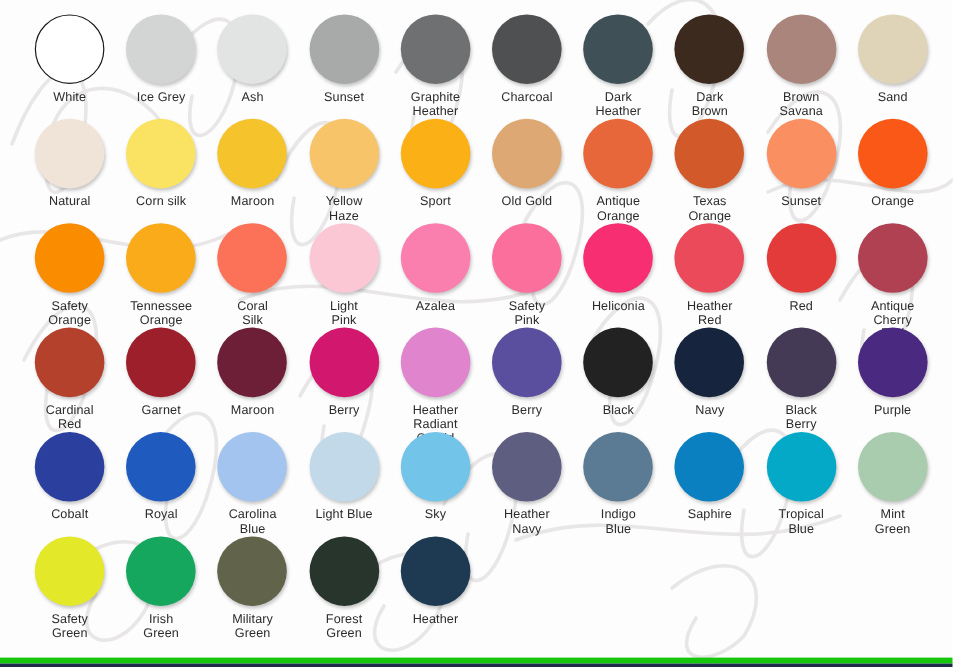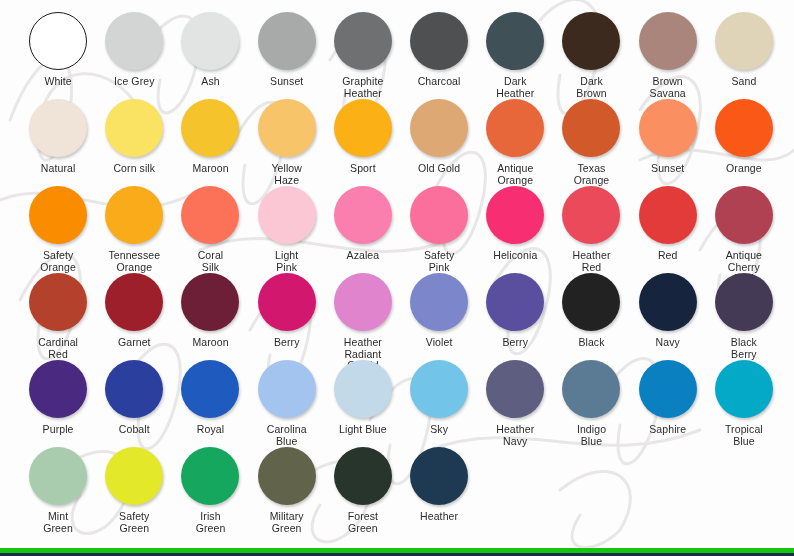--- a/index.html
+++ b/index.html
@@ -282,24 +282,20 @@
         <div class="swatch-dot" style="background: rgb(210, 23, 111);"></div>
         <div class="swatch-label">Berry</div>
       </div>
       <div class="swatch-cell">
         <div class="swatch-dot" style="background: rgb(224, 132, 205);"></div>
         <div class="swatch-label">Heather
 Radiant
 Orchid</div>
       </div>
       <div class="swatch-cell">
-        <div class="swatch-dot" style="background: rgb(123, 134, 203);"></div>
-        <div class="swatch-label">Violet</div>
-      </div>
-      <div class="swatch-cell">
         <div class="swatch-dot" style="background: rgb(90, 79, 158);"></div>
         <div class="swatch-label">Berry</div>
       </div>
       <div class="swatch-cell">
         <div class="swatch-dot" style="background: rgb(34, 34, 34);"></div>
         <div class="swatch-label">Black</div>
       </div>
       <div class="swatch-cell">
         <div class="swatch-dot" style="background: rgb(22, 36, 62);"></div>
         <div class="swatch-label">Navy</div>

